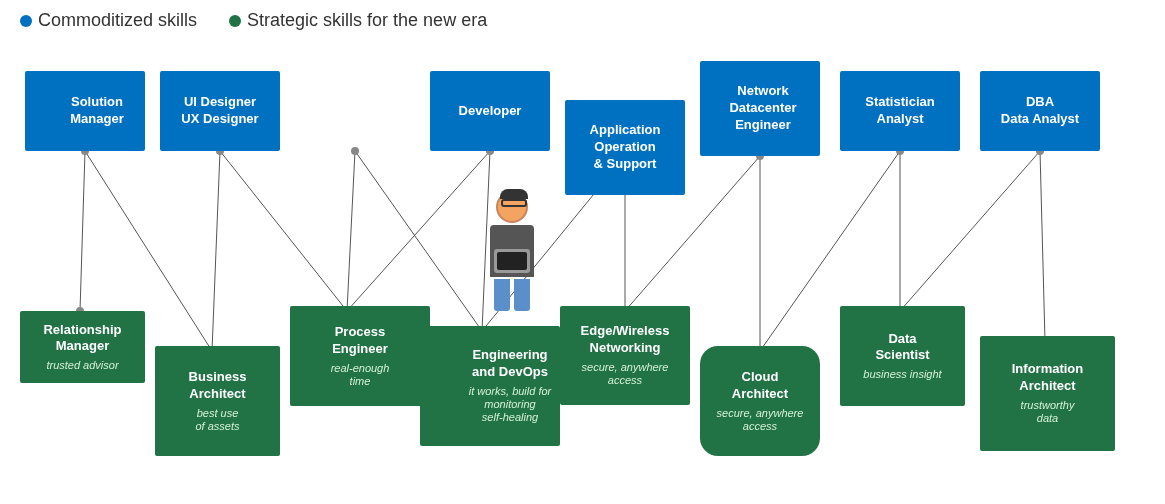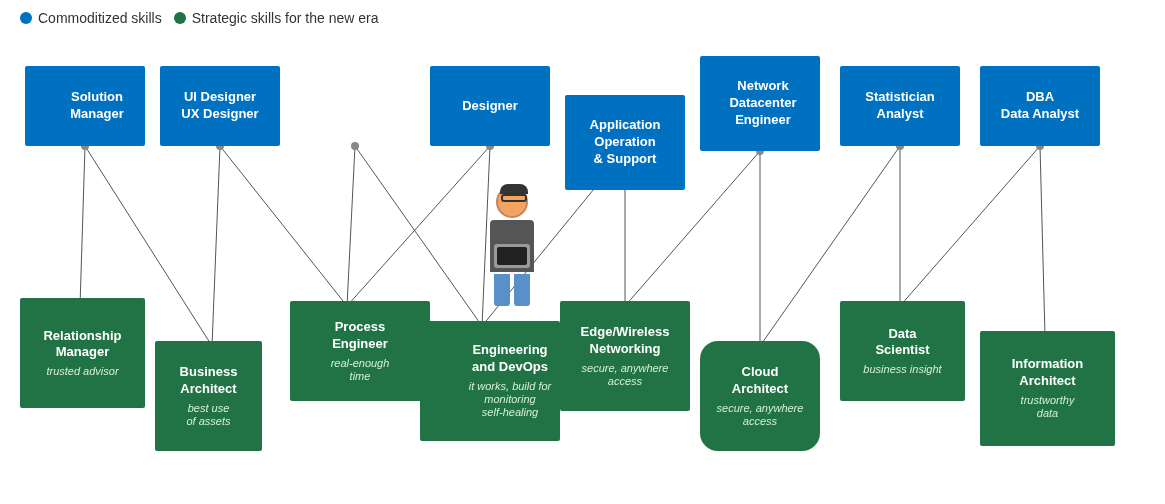--- a/index.html
+++ b/index.html
@@ -8,23 +8,23 @@
       font-family: 'Segoe UI', Arial, sans-serif;
       width: 1165px;
       height: 504px;
       overflow: hidden;
       position: relative;
     }
 
     .legend {
       display: flex;
       align-items: center;
-      gap: 12px;
+      gap: 32px;
       padding: 10px 20px;
-      font-size: 14px;
+      font-size: 18px;
       color: #333;
     }
     .legend-item {
       display: flex;
       align-items: center;
       gap: 6px;
     }
     .legend-dot {
       width: 12px;
       height: 12px;
@@ -163,21 +163,21 @@
     <circle cx="1040" cy="110" r="4" fill="#888"></circle>
   </svg>
 
   <div class="box blue-box" style="left:25px;top:30px;width:120px;height:80px;padding-left:30px;">
     <span>Solution<br>Manager</span>
   </div>
   <div class="box blue-box" style="left:160px;top:30px;width:120px;height:80px;">
     <span>UI Designer<br>UX Designer</span>
   </div>
   <div class="box blue-box" style="left:430px;top:30px;width:120px;height:80px;">
-    <span>Designer</span>
+    <span>Developer</span>
   </div>
   <div class="box blue-box" style="left:565px;top:20px;width:120px;height:95px;margin-top:39px;">
     <span>Application<br>Operation<br>&amp; Support</span>
   </div>
   <div class="box blue-box" style="left:700px;top:20px;width:120px;height:95px;padding-left:12px;">
     <span>Network<br>Datacenter<br>Engineer</span>
   </div>
   <div class="box blue-box" style="left:840px;top:30px;width:120px;height:80px;">
     <span>Statistician<br>Analyst</span>
   </div>
@@ -199,37 +199,37 @@
         <div style="width:30px;height:18px;background:#222;margin:3px auto;border-radius:2px;"></div>
       </div>
     </div>
 
     <div style="display:flex;gap:4px;margin-top:2px;">
       <div style="width:16px;height:32px;background:#5b8fc9;border-radius:0 0 3px 3px;"></div>
       <div style="width:16px;height:32px;background:#5b8fc9;border-radius:0 0 3px 3px;"></div>
     </div>
   </div>
 
-  <div class="box green-box" style="left:20px;top:262px;width:125px;height:110px;">
+  <div class="box green-box" style="left:20px;top:270px;width:125px;height:72px;">
     <span>Relationship<br>Manager</span>
     <span class="subtitle">trusted advisor</span>
   </div>
-  <div class="box green-box" style="left:155px;top:305px;width:107px;height:110px;">
+  <div class="box green-box" style="left:155px;top:305px;width:125px;height:110px;">
     <span>Business<br>Architect</span>
     <span class="subtitle">best use<br>of assets</span>
   </div>
   <div class="box green-box" style="left:290px;top:265px;width:140px;height:100px;">
     <span>Process<br>Engineer</span>
     <span class="subtitle">real-enough<br>time</span>
   </div>
   <div class="box green-box" style="left:420px;top:285px;width:140px;height:120px;padding-left:46px;">
     <span>Engineering<br>and DevOps</span>
     <span class="subtitle">it works, build for<br>monitoring<br>self-healing</span>
   </div>
-  <div class="box green-box" style="left:560px;top:265px;width:130px;height:110px;">
+  <div class="box green-box" style="left:560px;top:265px;width:130px;height:99px;">
     <span>Edge/Wireless<br>Networking</span>
     <span class="subtitle">secure, anywhere<br>access</span>
   </div>
   <div class="box green-box" style="left:700px;top:305px;width:120px;height:110px;border-radius:18px;">
     <span>Cloud<br>Architect</span>
     <span class="subtitle">secure, anywhere<br>access</span>
   </div>
   <div class="box green-box" style="left:840px;top:265px;width:125px;height:100px;">
     <span>Data<br>Scientist</span>
     <span class="subtitle">business insight</span>

